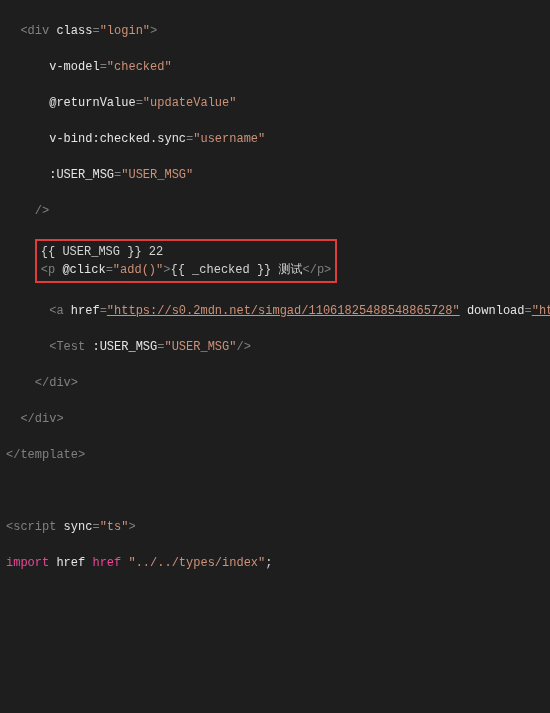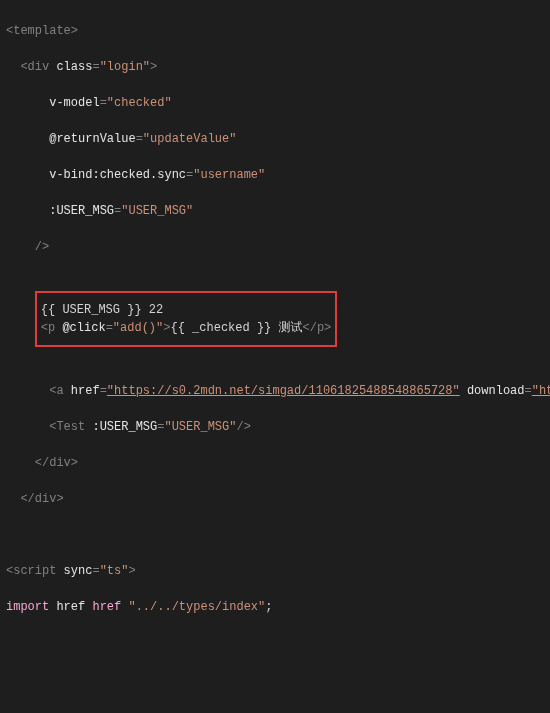--- a/index.html
+++ b/index.html
@@ -1,38 +1,38 @@
 <!DOCTYPE html>
 <html><head>
 <meta charset="utf-8">
 <style>
   body{margin:0;background:#1e1e1e;font-family:Consolas,'Courier New',monospace;font-size:12px;color:#d4d4d4;line-height:1.5;width:550px}
   .code{padding:4px 6px;white-space:pre}
   .l{display:block}
   .t-gray{color:#808080}.t-lblue{color:#e5e5e5}
   .t-orange{color:#ce9178}
-  .t-purple{color:#f9a8d4}
-  .box-red{border:2px solid #e03c3c;display:inline-block;padding:8px 4px;margin:17px 0}
+  .t-purple{color:#ec4899}
+  .box-red{border:2px solid #e03c3c;display:inline-block;padding:2px 4px;margin:1px 0}
 </style>
 </head>
 <body>
 
 <div class="code">
-<span class="l"><span class="t-gray">&lt;template&gt;</span></span>
 <span class="l">  <span class="t-gray">&lt;div </span><span class="t-lblue">class</span><span class="t-gray">=</span><span class="t-orange">"login"</span><span class="t-gray">&gt;</span></span>
 <span class="l">      <span class="t-lblue">v-model</span><span class="t-gray">=</span><span class="t-orange">"checked"</span></span>
 <span class="l">      <span class="t-lblue">@returnValue</span><span class="t-gray">=</span><span class="t-orange">"updateValue"</span></span>
 <span class="l">      <span class="t-lblue">v-bind:checked.sync</span><span class="t-gray">=</span><span class="t-orange">"username"</span></span>
 <span class="l">      <span class="t-lblue">:USER_MSG</span><span class="t-gray">=</span><span class="t-orange">"USER_MSG"</span></span>
 <span class="l">    <span class="t-gray">/&gt;</span></span>
 <span class="l">    <span class="box-red"><span class="l"><span>{{ USER_MSG }} 22</span></span><span class="l"><span class="t-gray">&lt;p </span><span class="t-lblue">@click</span><span class="t-gray">=</span><span class="t-orange">"add()"</span><span class="t-gray">&gt;</span><span>{{ _checked }} 测试</span><span class="t-gray">&lt;/p&gt;</span></span></span></span>
 <span class="l">      <span class="t-gray">&lt;a </span><span class="t-lblue">href</span><span class="t-gray">=</span><span class="t-orange" style="text-decoration:underline">"https://s0.2mdn.net/simgad/11061825488548865728"</span><span class="t-lblue"> download</span><span class="t-gray">=</span><span class="t-orange" style="text-decoration:underline">"https://s0.2</span></span>
 <span class="l">      <span class="t-gray">&lt;Test </span><span class="t-lblue">:USER_MSG</span><span class="t-gray">=</span><span class="t-orange">"USER_MSG"</span><span class="t-gray">/&gt;</span></span>
 <span class="l">    <span class="t-gray">&lt;/div&gt;</span></span>
 <span class="l">  <span class="t-gray">&lt;/div&gt;</span></span>
+<span class="l"><span class="t-gray">&lt;/template&gt;</span></span>
 <span class="l"> </span>
 <span class="l"><span class="t-gray">&lt;script </span><span class="t-lblue">sync</span><span class="t-gray">=</span><span class="t-orange">"ts"</span><span class="t-gray">&gt;</span></span>
 <span class="l"><span class="t-purple">import</span><span class="t-lblue"> href </span><span class="t-purple">href</span><span class="t-orange"> "../../types/index"</span><span>;</span></span>
 
 
 
 
 
 
 

